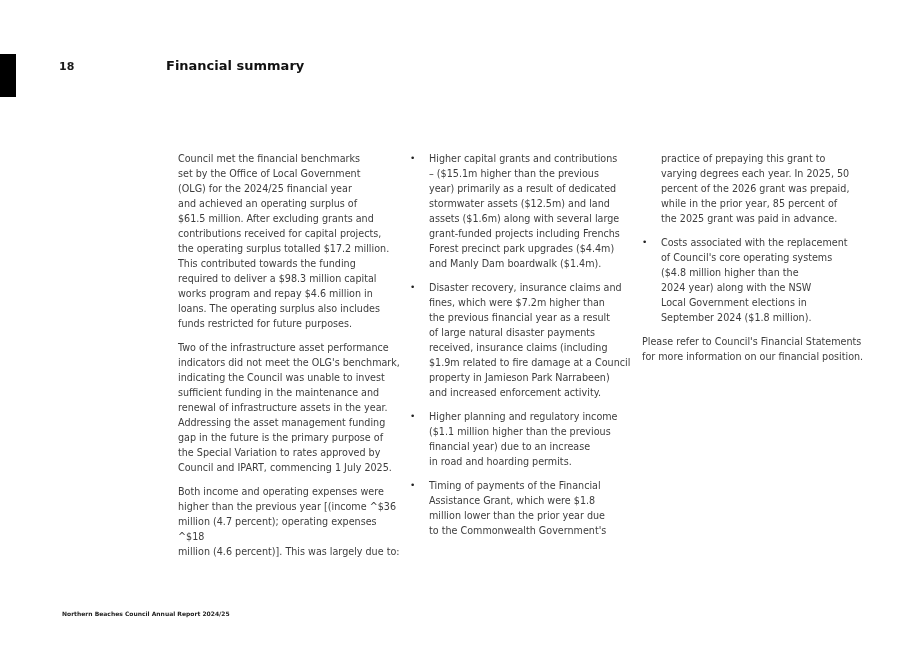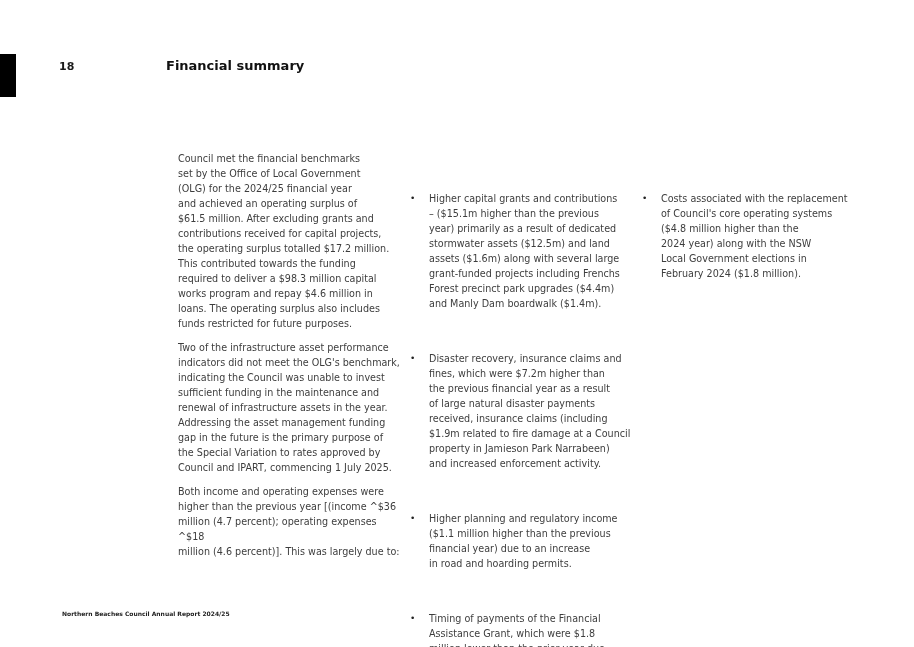--- a/index.html
+++ b/index.html
@@ -68,21 +68,20 @@
     .bullet-dot {
       position: absolute;
       left: 0;
       top: 0;
       font-size: 9px;
       color: #222222;
     }
     .bullet-text {
       white-space: pre-line;
       display: block;
-      margin-top: 40px;
     }
     .continuation {
       padding-left: 19px;
       white-space: pre-line;
       margin: 0 0 9px 0;
     }
     .footer {
       position: absolute;
       left: 62px;
       top: 610px;
@@ -161,26 +160,33 @@
       <span class="bullet-dot">•</span>
       <span class="bullet-text">Timing of payments of the Financial
 Assistance Grant, which were $1.8
 million lower than the prior year due
 to the Commonwealth Government's</span>
     </li>
   </ul>
 </section>
 
 <section class="col col-3">
+  <p class="continuation">practice of prepaying this grant to
+varying degrees each year. In 2025, 50
+percent of the 2026 grant was prepaid,
+while in the prior year, 85 percent of
+the 2025 grant was paid in advance.</p>
   <ul class="bullets">
     <li class="bullet">
       <span class="bullet-dot">•</span>
       <span class="bullet-text">Costs associated with the replacement
 of Council's core operating systems
 ($4.8 million higher than the
 2024 year) along with the NSW
 Local Government elections in
-February 2024 ($1.8 million).</span>
+September 2024 ($1.8 million).</span>
     </li>
   </ul>
+  <p class="para">Please refer to Council's Financial Statements
+for more information on our financial position.</p>
 </section>
 
 <div class="footer">Northern Beaches Council Annual Report 2024/25</div>
 
 </body></html>

